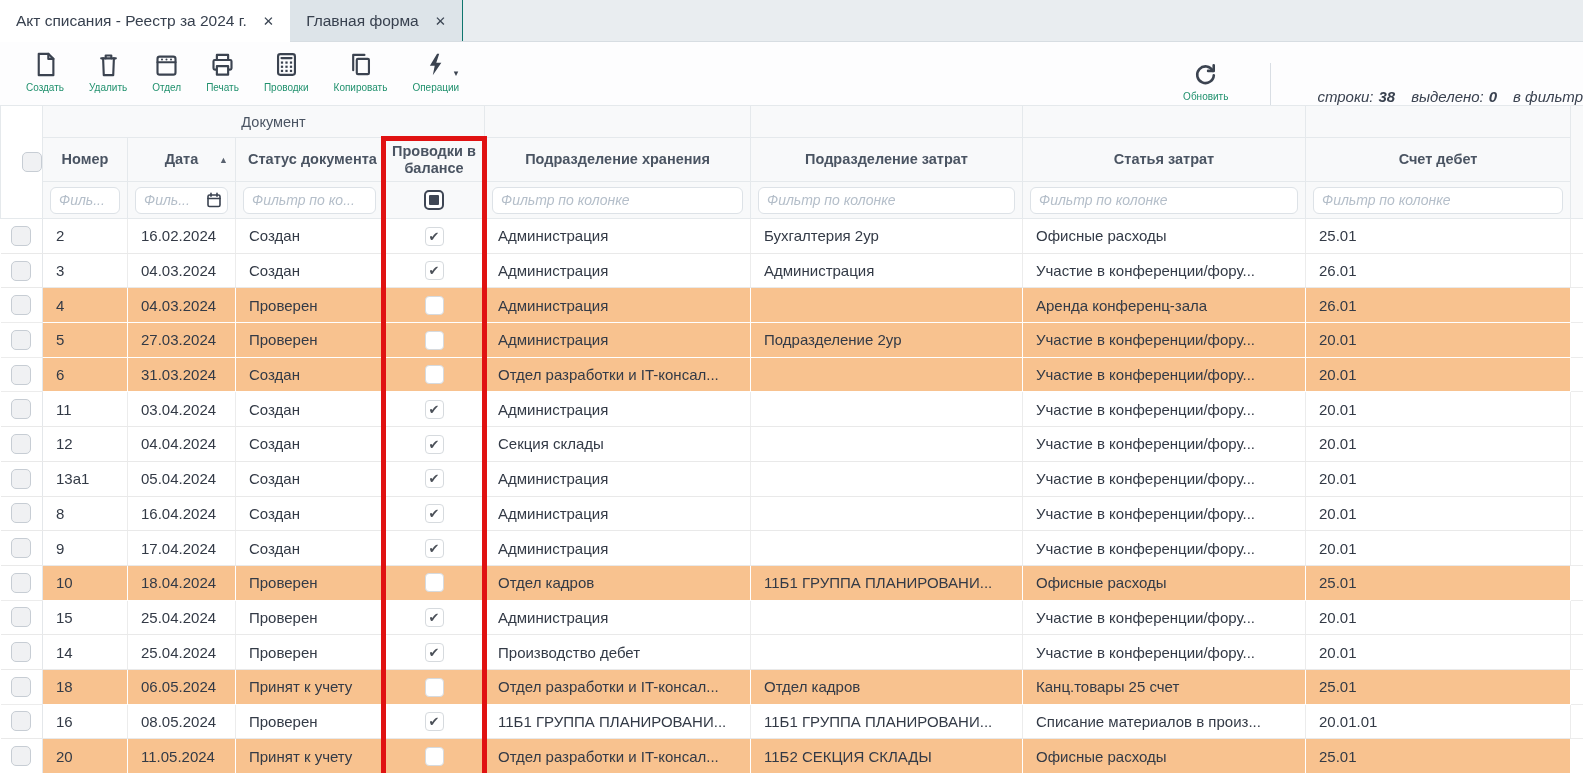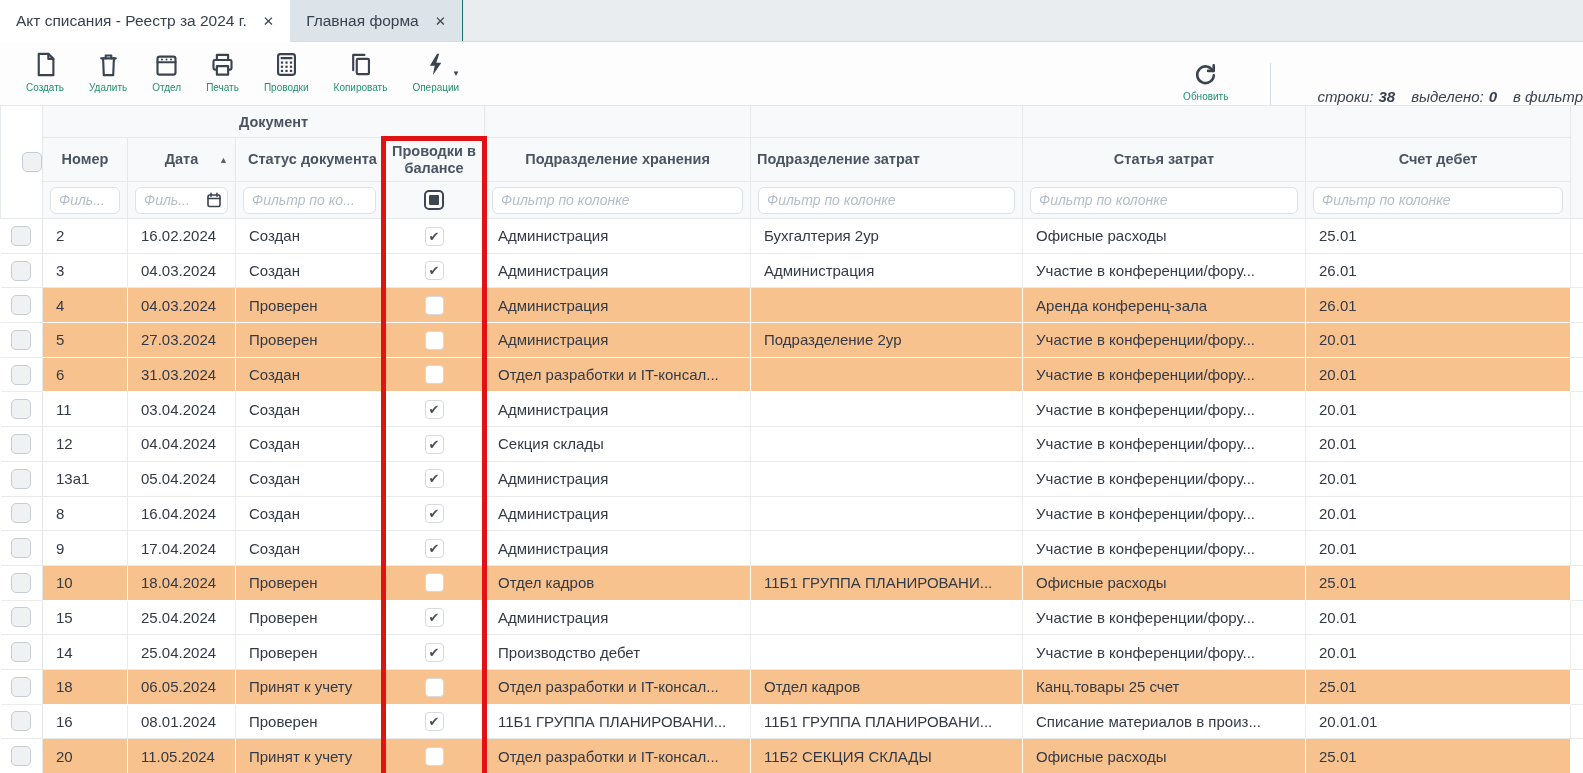--- a/index.html
+++ b/index.html
@@ -33,21 +33,21 @@
   .stats { display:flex; align-items:center; gap:16px; font-size:15px; color:#3a4250;
     margin-left:26px; white-space:nowrap; }
   .stats b { margin-left:5px; }
   .stat-seg { white-space:nowrap;font-style:italic; }
 
   
   table { border-collapse:collapse; table-layout:fixed; width:1583px; }
   th, td { overflow:hidden; white-space:nowrap; }
   thead th { background:#f8f9fa; border:1px solid #e5e9ec; color:#4a5462;
     font-size:14.5px; font-weight:600; }
-  thead tr.g th { height:32px; font-weight:700;padding-left:20px; }
+  thead tr.g th { height:32px; font-weight:400;padding-left:20px; }
   thead tr.l th { height:44px; white-space:normal; line-height:17px; vertical-align:middle; }
   thead tr.f th { height:37px; }
   th.selhead { background:#fff; }
   th.filler, td.filler { background:#f8f9fa; border-left:1px solid #e5e9ec; }
   td.filler { background:#fff; border-bottom:1px solid #ececec; }
 
   .lbl-wrap { position:relative; padding:0 6px; }
   .lbl-left { text-align:left; padding-left:12px; }
   .sort-asc { position:absolute; right:7px; top:50%; transform:translateY(-50%);
     font-size:9px; color:#59626f; }
@@ -234,21 +234,21 @@
         <th>
           <div class="lbl-wrap lbl-left" style="text-align:left"><span>Статус документа</span></div>
         </th>
         <th>
           <div class="lbl-wrap" style="text-align:center"><span>Проводки в балансе</span></div>
         </th>
         <th>
           <div class="lbl-wrap" style="text-align:center"><span>Подразделение хранения</span></div>
         </th>
         <th>
-          <div class="lbl-wrap" style="text-align:left"><span>Подразделение затрат</span></div>
+          <div class="lbl-wrap" style="text-align:center"><span>Подразделение затрат</span></div>
         </th>
         <th>
           <div class="lbl-wrap" style="text-align:center"><span>Статья затрат</span></div>
         </th>
         <th>
           <div class="lbl-wrap" style="text-align:center"><span>Счет дебет</span></div>
         </th>
       </tr>
     <tr class="f" id="filter-row">
         <th><input class="f-input" placeholder="Филь..." style=""></th>
@@ -434,21 +434,21 @@
         <td class="c-bal"><span class="bal"></span></td>
         <td>Отдел разработки и IT-консал...</td>
         <td>Отдел кадров</td>
         <td>Канц.товары 25 счет</td>
         <td>25.01</td>
         <td class="filler"></td>
       </tr>
       <tr>
         <td class="c-sel"><span class="selcb"></span></td>
         <td>16</td>
-        <td>08.01.2024</td>
+        <td>08.05.2024</td>
         <td>Проверен</td>
         <td class="c-bal"><span class="bal on"></span></td>
         <td>11Б1 ГРУППА ПЛАНИРОВАНИ...</td>
         <td>11Б1 ГРУППА ПЛАНИРОВАНИ...</td>
         <td>Списание материалов в произ...</td>
         <td>20.01.01</td>
         <td class="filler"></td>
       </tr>
       <tr class="hl">
         <td class="c-sel"><span class="selcb"></span></td>

